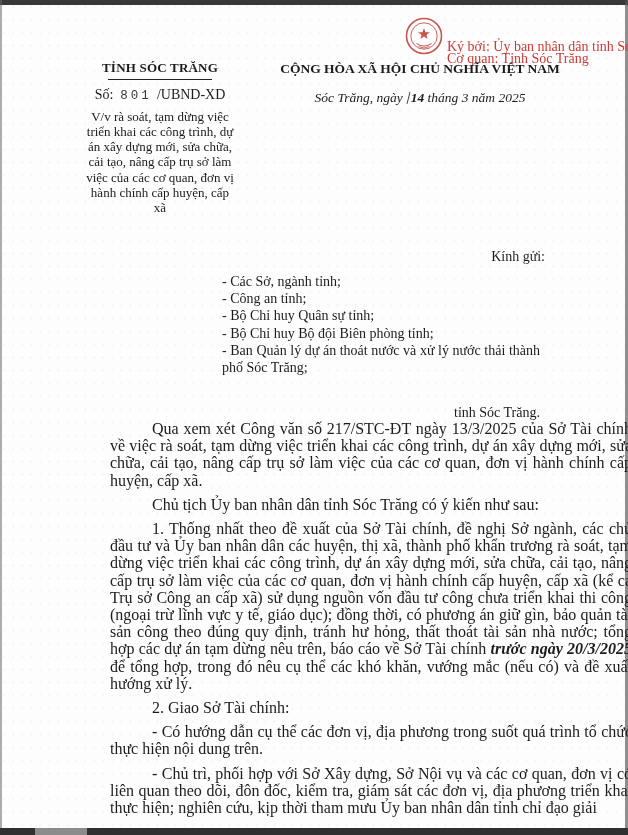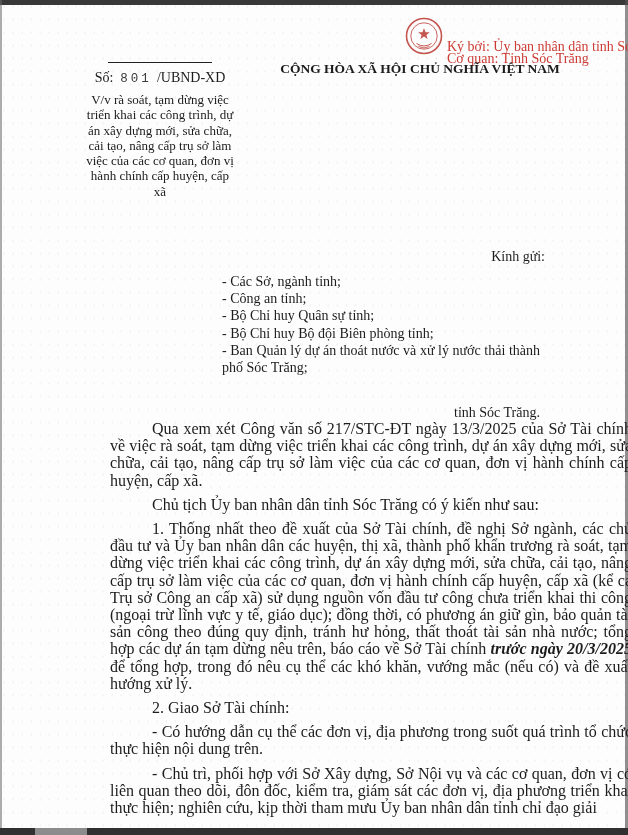--- a/index.html
+++ b/index.html
@@ -68,27 +68,29 @@
       <path d="M11.5 27.5 q7.5 5 15 0" fill="none" stroke="#c4564f" stroke-width="1"></path>
       <path d="M13.5 30.5 q5.5 3 11 0" fill="none" stroke="#c4564f" stroke-width="0.9"></path>
     </svg>
     <div class="stamp-text">
       <div>Ký bởi: Ủy ban nhân dân tỉnh Sóc Trăng</div>
       <div>Cơ quan: Tỉnh Sóc Trăng</div>
     </div>
   </div>
 
   <div class="hdr-left">
+    <div class="org">TỈNH SÓC TRĂNG</div>
     <div class="org-rule"></div>
     <div class="num-line"><span>Số:</span><span class="doc-num">801</span><span>/UBND-XD</span></div>
     <div class="subject">V/v rà soát, tạm dừng việc triển khai các công trình, dự án xây dựng mới, sửa chữa, cải tạo, nâng cấp trụ sở làm việc của các cơ quan, đơn vị hành chính cấp huyện, cấp xã</div>
   </div>
 
   <div class="hdr-right">
     <div class="nat1">CỘNG HÒA XÃ HỘI CHỦ NGHĨA VIỆT NAM</div>
+    <div class="dateline"><span>Sóc Trăng, ngày</span><span class="tick"></span><span class="date-day">14</span>&nbsp;<span>tháng 3 năm 2025</span></div>
   </div>
 
   <div class="recipients">
     <div class="rec-label">Kính gửi:</div>
     <div class="rec-list">
       <div class="rec-item">- Các Sở, ngành tỉnh;</div>
       <div class="rec-item">- Công an tỉnh;</div>
       <div class="rec-item">- Bộ Chỉ huy Quân sự tỉnh;</div>
       <div class="rec-item">- Bộ Chỉ huy Bộ đội Biên phòng tỉnh;</div>
       <div class="rec-item">- Ban Quản lý dự án thoát nước và xử lý nước thải thành phố Sóc Trăng;</div>

